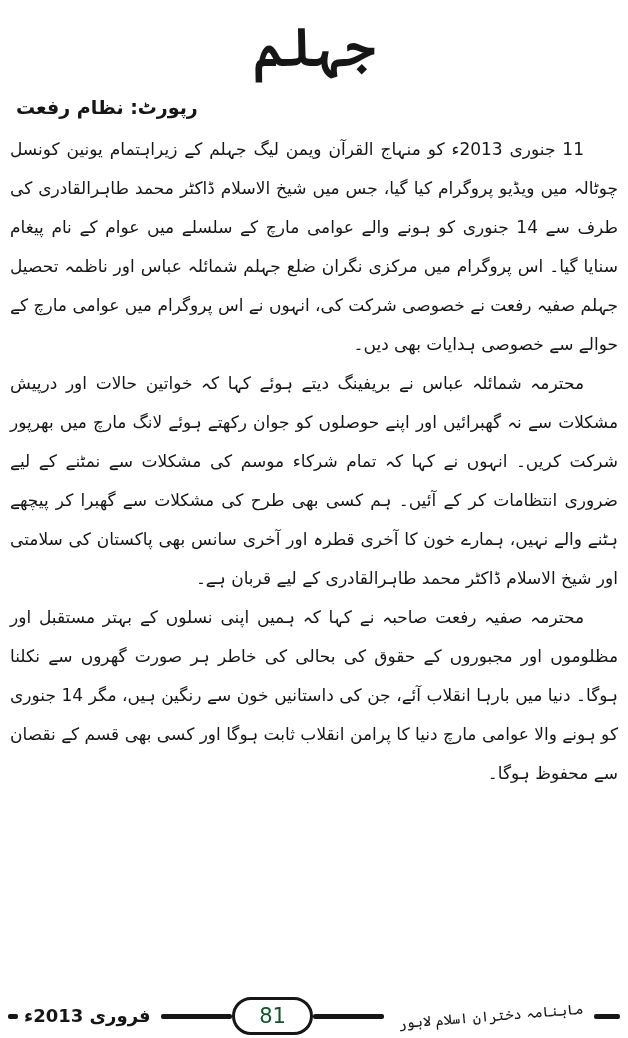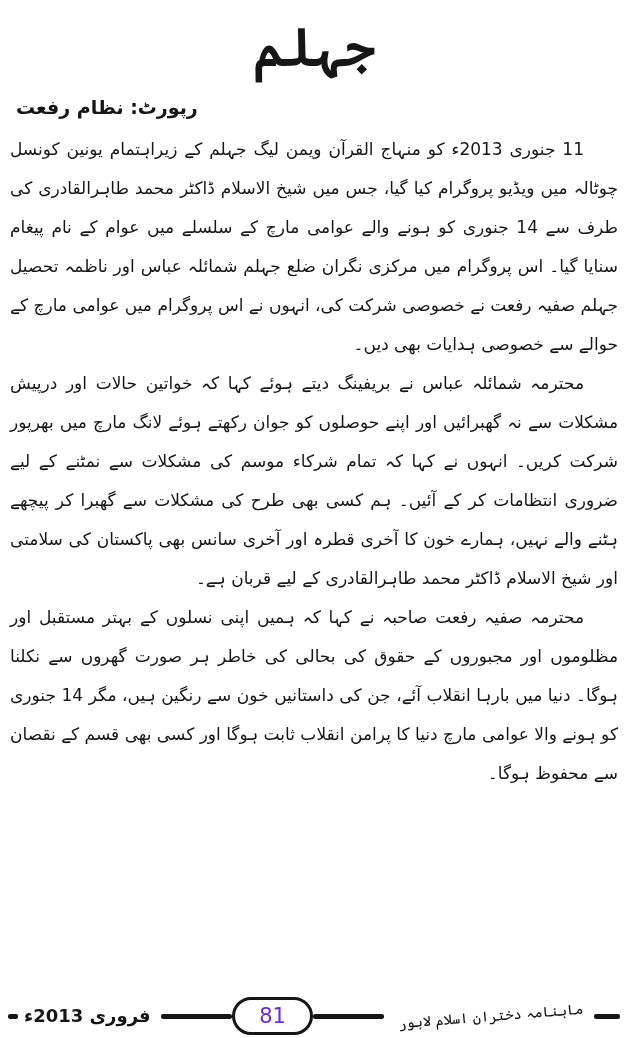--- a/index.html
+++ b/index.html
@@ -77,21 +77,21 @@
   }
   .page-number-pill {
     border: 3px solid #161616;
     border-radius: 19px;
     background: #ffffff;
     min-width: 44px;
     padding: 3px 24px;
     text-align: center;
     font-size: 21px;
     line-height: 26px;
-    color: #6d28d9;
+    color: #14532d;
     box-sizing: border-box;
   }
   .magazine-name {
     direction: rtl;
     font-size: 14px;
     white-space: nowrap;
     transform: rotate(-4.5deg);
     transform-origin: center;
     line-height: 20px;
     margin: 0 4px;

